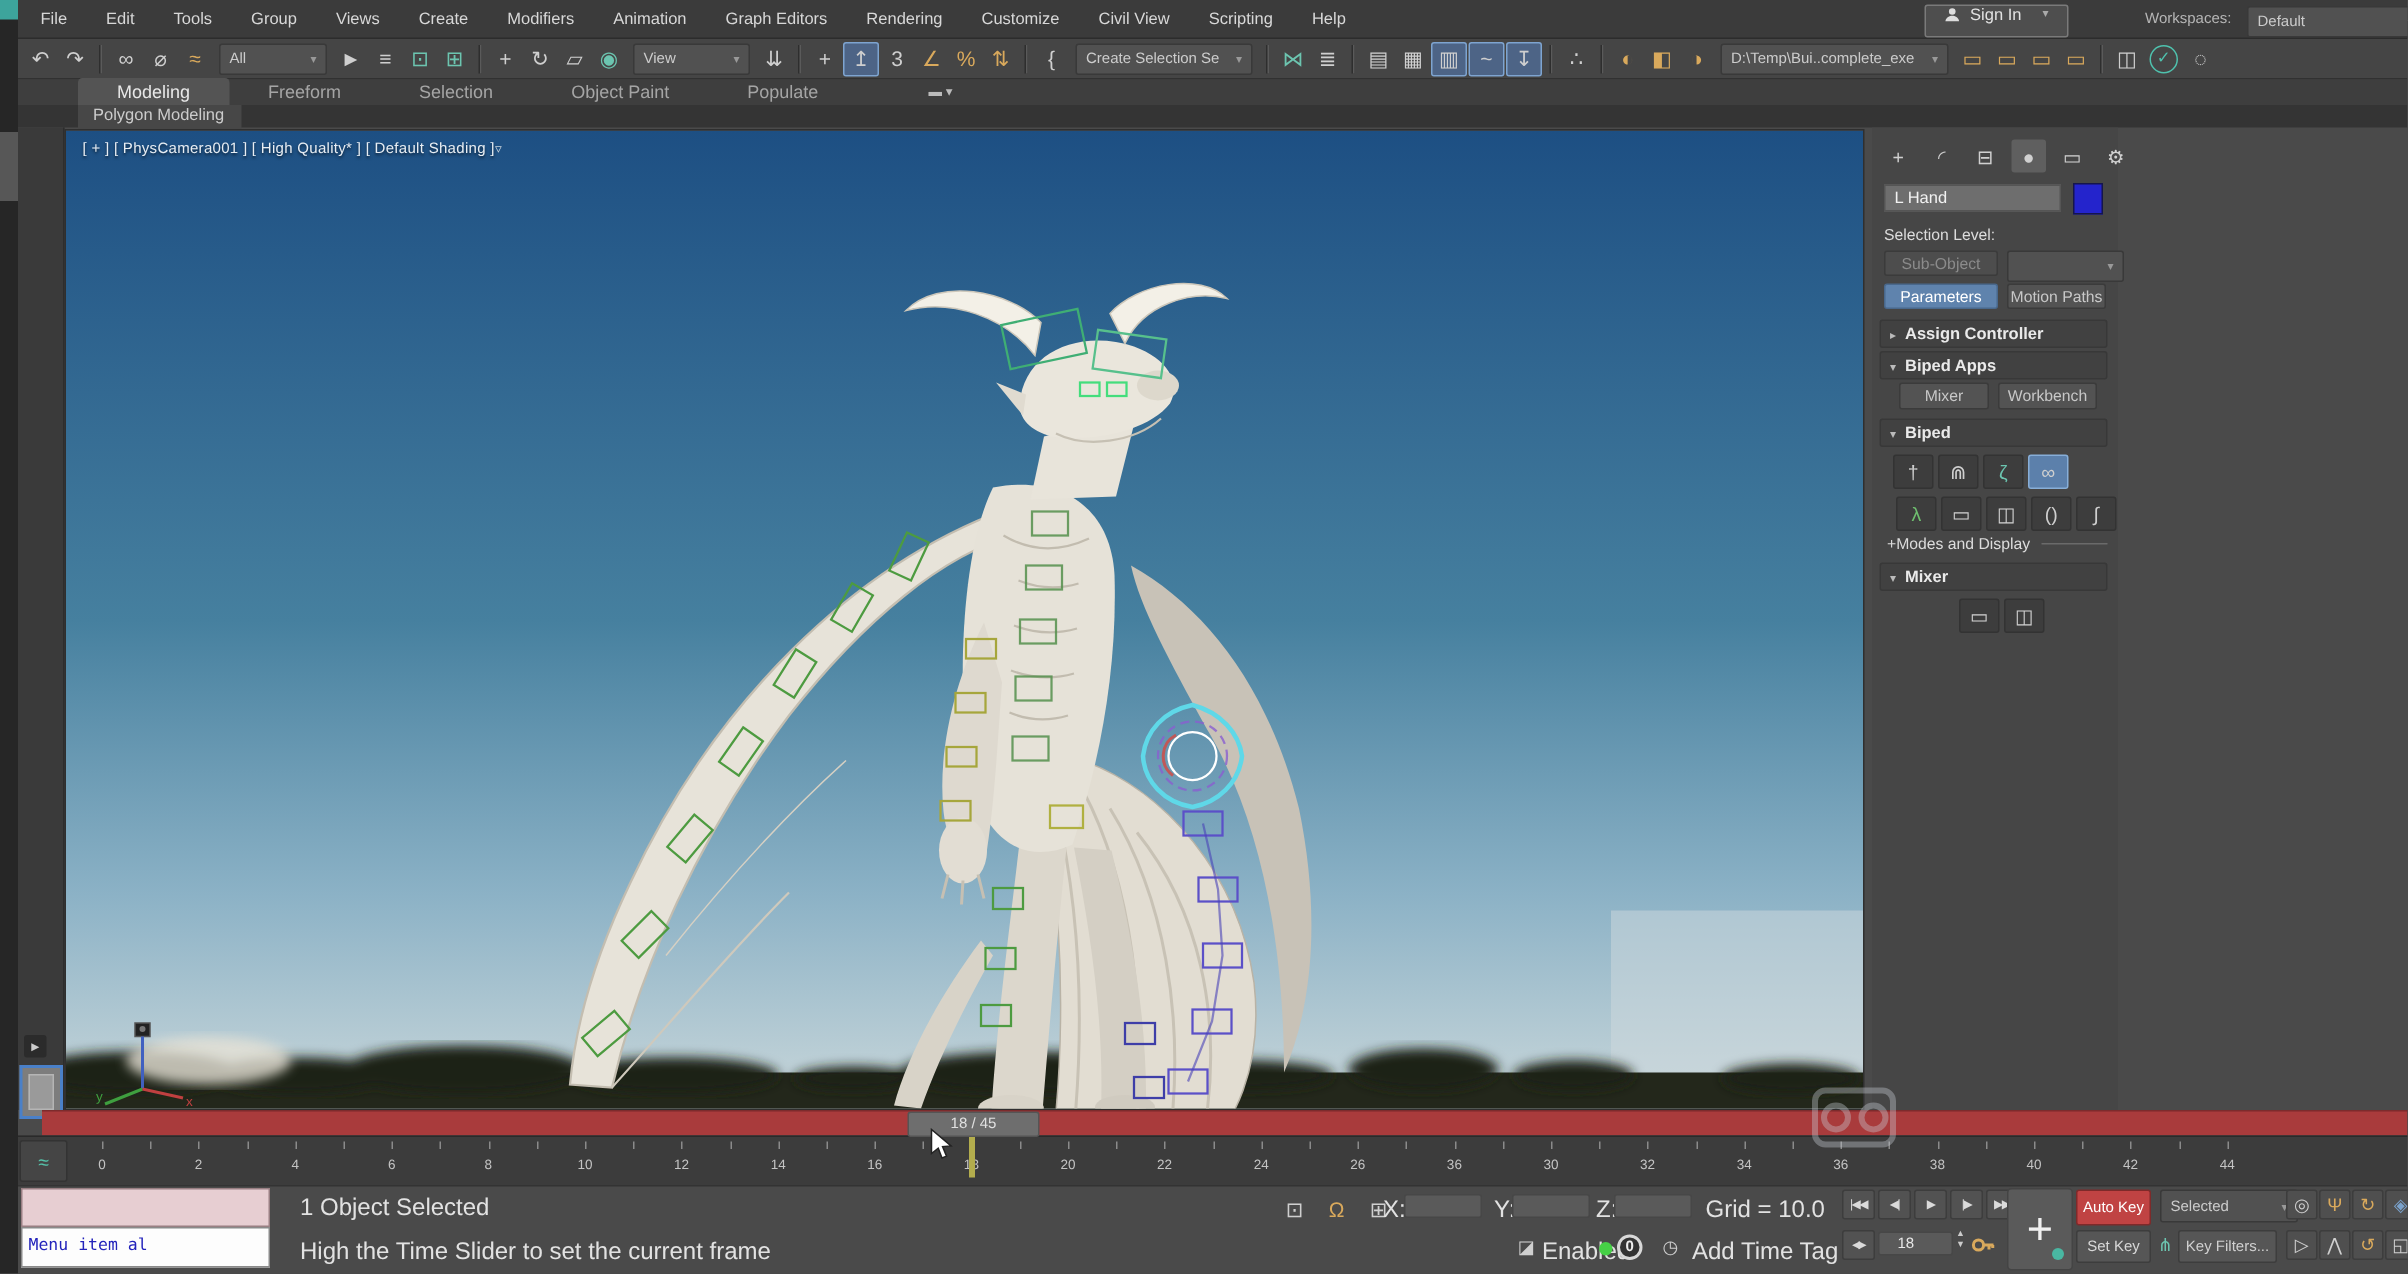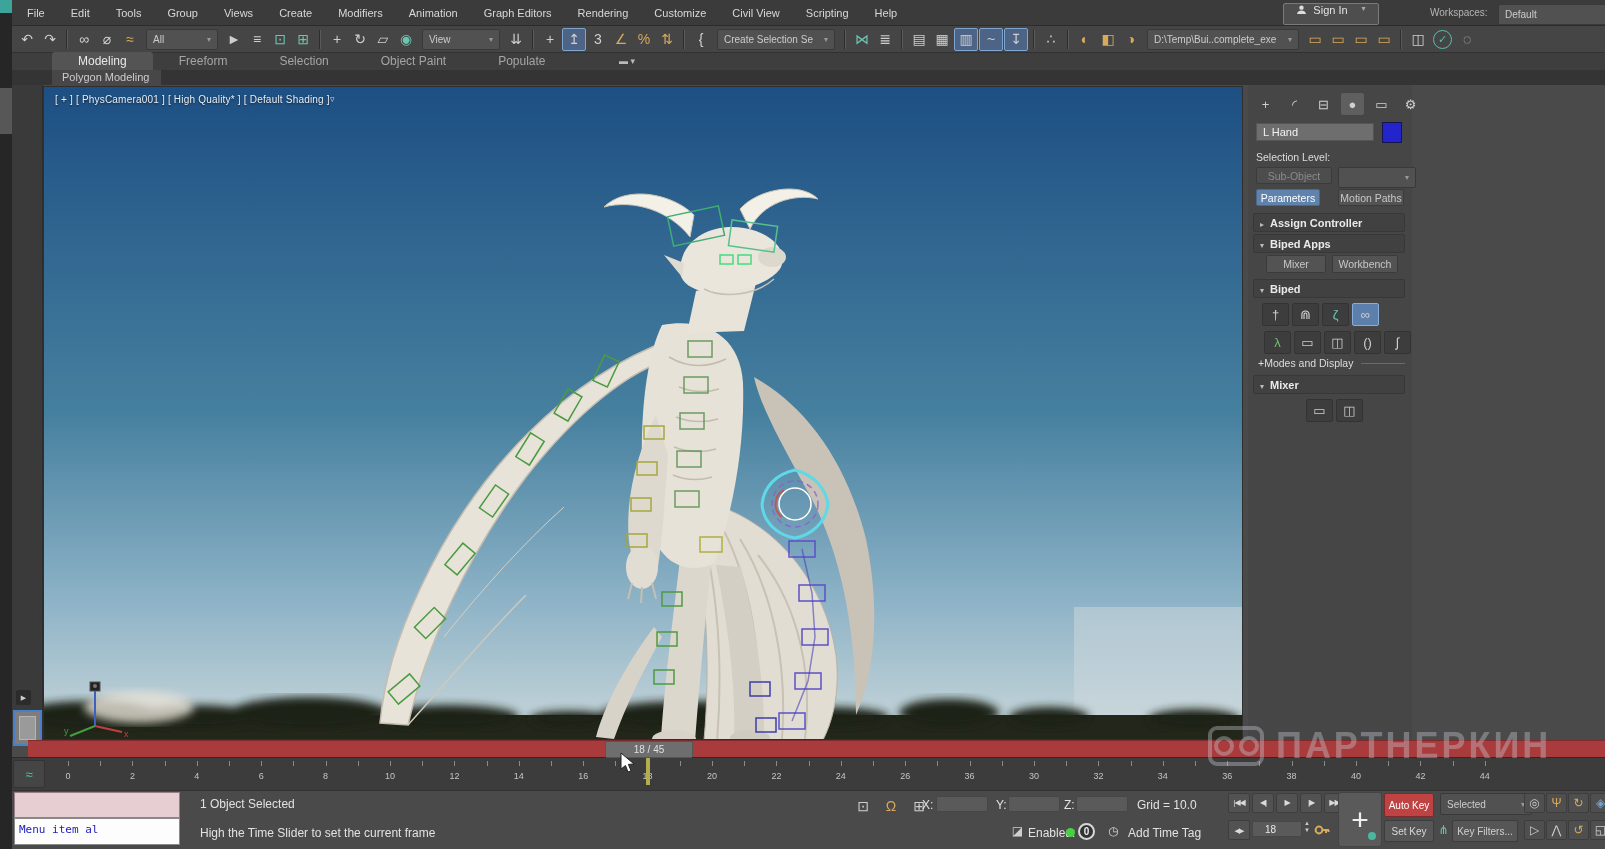--- a/index.html
+++ b/index.html
@@ -78,21 +78,21 @@
   .minicurve{left:13px;top:760px;width:30px;height:26px;background:#454545;border:1px solid #333;border-radius:2px;
              color:#55c0a8;font-size:13px;display:flex;align-items:center;justify-content:center}
   .tick{position:absolute;top:3px;width:1px;height:5px;background:#8a8a8a}
   .tick-label{position:absolute;top:13px;width:18px;margin-left:-9px;text-align:center;font-size:9px;color:#c4c4c4}
   .cur-marker{position:absolute;top:0;width:4px;height:27px;background:#b3ad4d}
   
   .statusbar{left:0;top:790px;width:1605px;height:59px;background:#4a4a4a;border-top:1px solid #333;box-sizing:border-box}
   .macrobox{left:14px;top:792px;width:166px;height:26px;background:#e7ced2;border:1px solid #997f83;box-sizing:border-box}
   .listenerbox{left:14px;top:818px;width:166px;height:27px;background:#fdfdfd;border:1px solid #8a8a8a;box-sizing:border-box;
                font-family:"DejaVu Sans Mono",monospace;font-size:11px;color:#2323bb;padding:4px 0 0 4px}
-  .statustext{font-size:12px;color:#e2e2e2}
+  .statustext{font-size:16px;color:#e2e2e2}
   .sfield{position:absolute;height:16px;background:#5a5a5a;border:1px solid #474747;border-radius:2px;box-sizing:border-box}
   .sicon{display:inline-flex;align-items:center;justify-content:center;width:19px;height:18px;font-size:12px;color:#cfcfcf;
          background:none;border-radius:2px}
   .pbbtn .tbi{background:#525252;border:1px solid #3d3d3d;min-width:20px;height:18px;font-size:8px;letter-spacing:-1px;color:#dadada}
   .navrow .tbi{background:#4f4f4f;border:1px solid #3d3d3d;min-width:19px;height:18px;font-size:12px}
   .bigplus{left:1338px;top:792px;width:42px;height:53px;background:#5a5a5a;border:1px solid #444;border-radius:3px;
            display:flex;align-items:center;justify-content:center;font-size:30px;color:#f0f0f0;z-index:5}
   .bigplus .dot{position:absolute;right:5px;bottom:6px;width:8px;height:8px;border-radius:50%;background:#49b7a2}
   .autokey{left:1384px;top:793px;width:48px;height:22px;background:#c04343;border:1px solid #7e2a2a;border-radius:2px;
            color:#fff;font-size:10px;display:flex;align-items:center;justify-content:center}
@@ -387,21 +387,21 @@
       <span class="cp-tab">⊟</span>
       <span class="cp-tab active">●</span>
       <span class="cp-tab">▭</span>
       <span class="cp-tab">⚙</span>
     </div>
   <div class="namefield">L Hand</div>
   <div class="swatch"></div>
   <span class="cp-label" style="left:8px;top:66px">Selection Level:</span>
   <div class="cp-btn disabled" style="left:8px;top:82px;width:76px">Sub-Object</div>
   <div class="dd" style="position:absolute;left:90px;top:82px;width:64px;margin:0"></div>
-  <div class="cp-btn blue" style="left:8px;top:104px;width:64px">Parameters</div>
+  <div class="cp-btn blue" style="left:8px;top:104px;width:76px">Parameters</div>
   <div class="cp-btn" style="left:90px;top:104px;width:66px">Motion Paths</div>
 
   <div class="rollout" style="top:128px">
       <span class="arr-r"></span>
       <span>Assign Controller</span>
     </div>
   <div class="rollout" style="top:149px">
       <span class="arr-d"></span>
       <span>Biped Apps</span>
     </div>
@@ -516,21 +516,20 @@
 
 <svg class="abs cursor" width="16" height="22" viewBox="0 0 16 22">
   <path d="M1,1 L1,17 L5.5,13.5 L8,20 L11,18.8 L8.4,12.4 L14,12 Z" fill="#ffffff" stroke="#222" stroke-width="1"></path>
 </svg>
 
 <div class="abs watermark">
   <div class="wm-logo">
       <i></i>
       <i></i>
     </div>
-  <span class="wm-text">ПАРТНЕРКИН</span>
 </div>
 
 <div class="abs statusbar"></div>
 <div class="abs macrobox"></div>
 <div class="abs listenerbox">Menu item al</div>
 <span class="abs statustext" style="left:200px;top:797px">1 Object Selected</span>
 <span class="abs statustext" style="left:200px;top:826px">High the Time Slider to set the current frame</span>
 
 <span class="abs icons" style="left:852px;top:795px;gap:6px">
     <span class="tbi">⊡</span>

